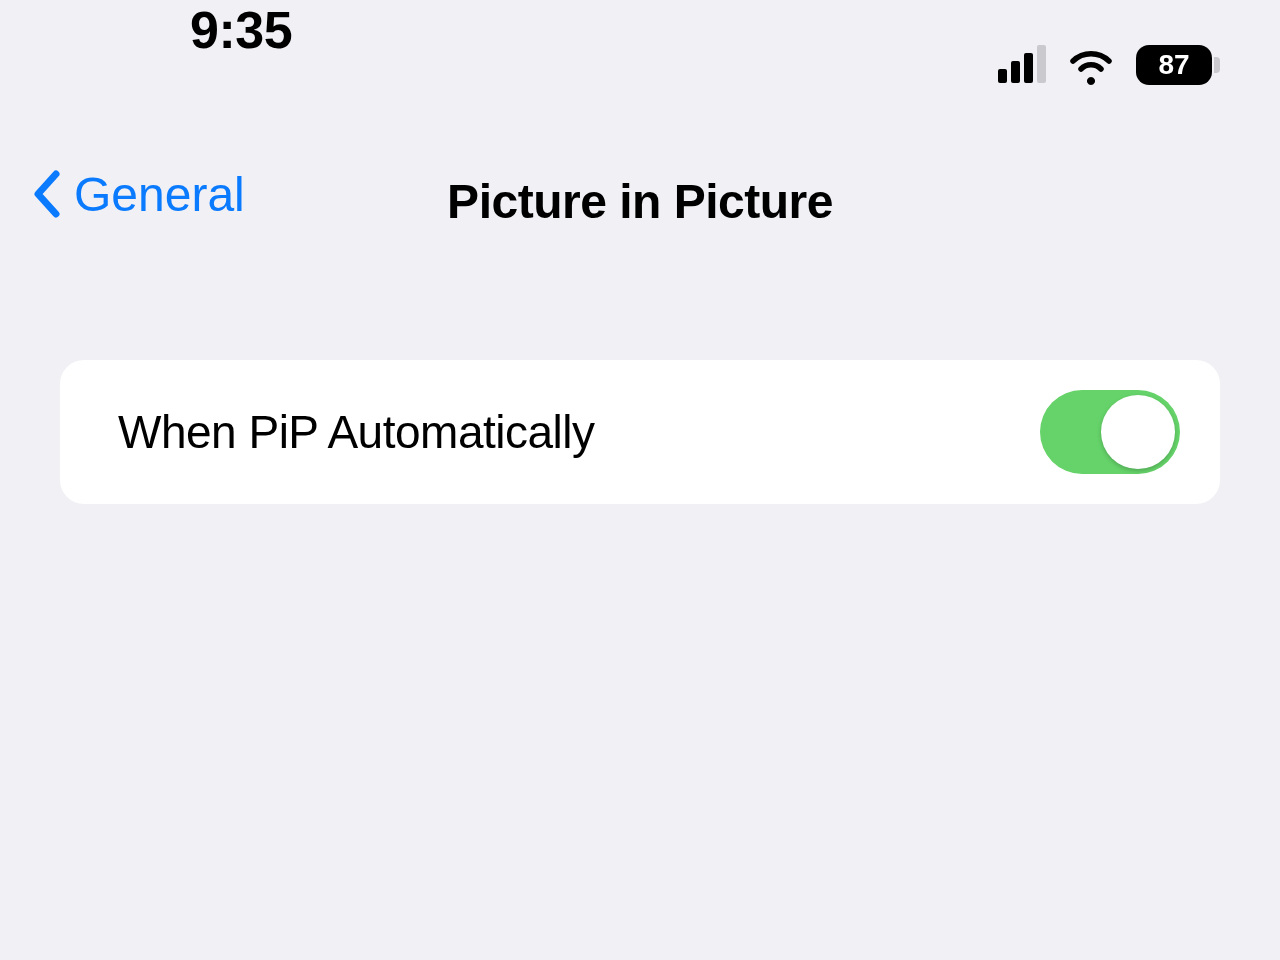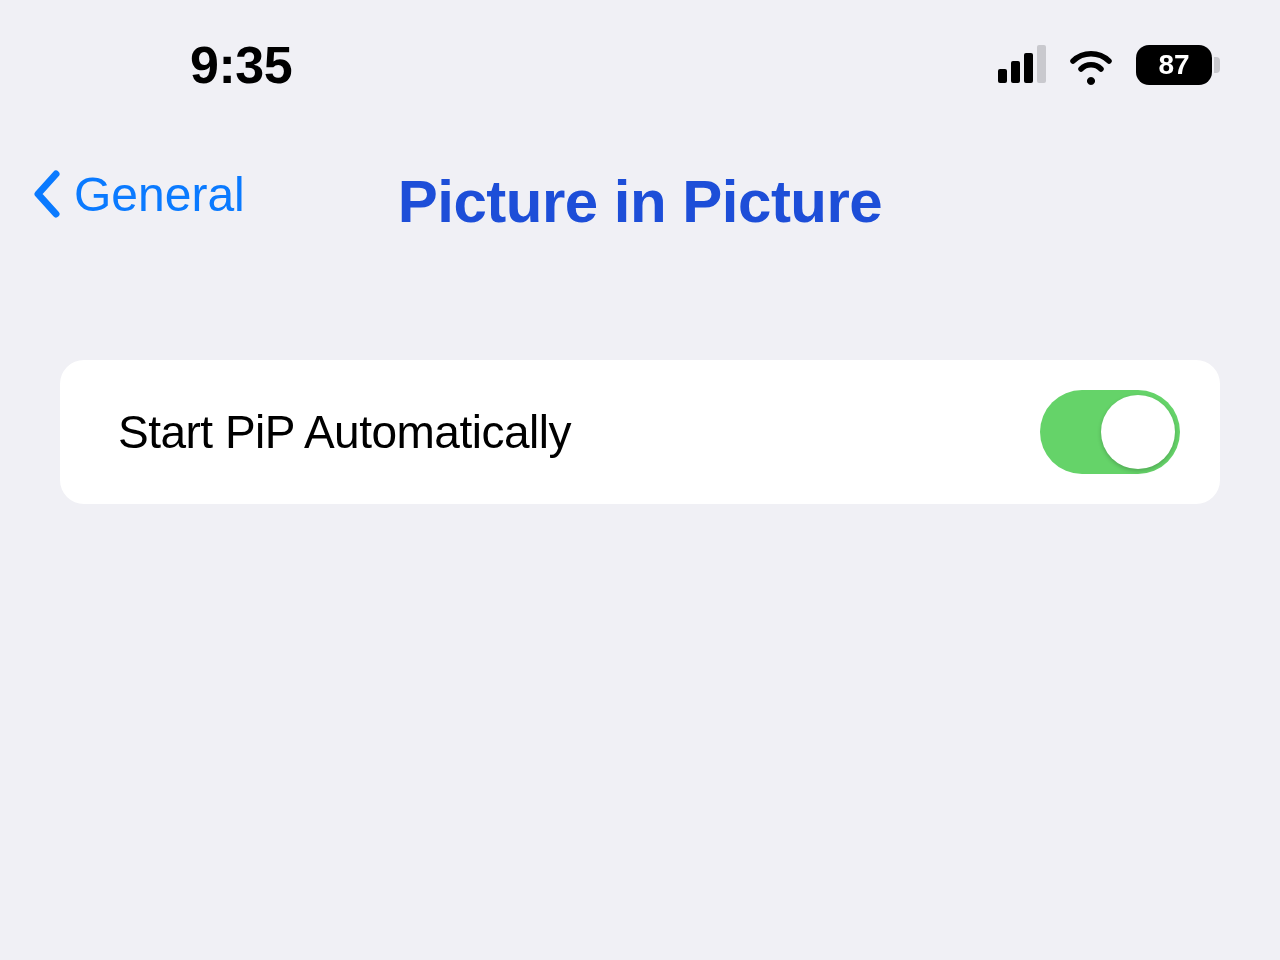--- a/index.html
+++ b/index.html
@@ -11,21 +11,20 @@
     }
     body {
       width: 1280px;
       height: 960px;
       background: #f0f0f5;
       overflow: hidden;
     }
     .status-bar {
       display: flex;
       justify-content: space-between;
-      align-items: center;
       padding: 0 60px;
       height: 130px;
     }
     .status-time {
       font-size: 52px;
       font-weight: 600;
       color: #000;
       padding-left: 130px;
       letter-spacing: -0.5px;
     }
@@ -95,23 +94,23 @@
     }
     .back-chevron svg {
       width: 34px;
       height: 48px;
       display: block;
     }
     .nav-title {
       position: absolute;
       left: 50%;
       transform: translateX(-50%);
-      font-size: 60px;
+      font-size: 48px;
       font-weight: 600;
-      color: #1d4ed8;
+      color: #000000;
       letter-spacing: -0.5px;
       margin-top: 23px;
     }
     .settings-section {
       margin-top: 110px;
       padding: 0 60px;
     }
     .setting-row {
       background: #fff;
       border-radius: 24px;
@@ -187,18 +186,18 @@
         <path d="M26 4 L8 24 L26 44" stroke="#0a7aff" stroke-width="7" fill="none" stroke-linecap="round" stroke-linejoin="round"></path>
       </svg>
     </span>
     <span>General</span>
   </div>
   <div class="nav-title">Picture in Picture</div>
 </div>
 
 <div class="settings-section">
   <div class="setting-row">
-    <div class="setting-label">Start PiP Automatically</div>
+    <div class="setting-label">When PiP Automatically</div>
     <div class="toggle">
       <div class="toggle-knob"></div>
     </div>
   </div>
 </div>
 
 </body></html>

